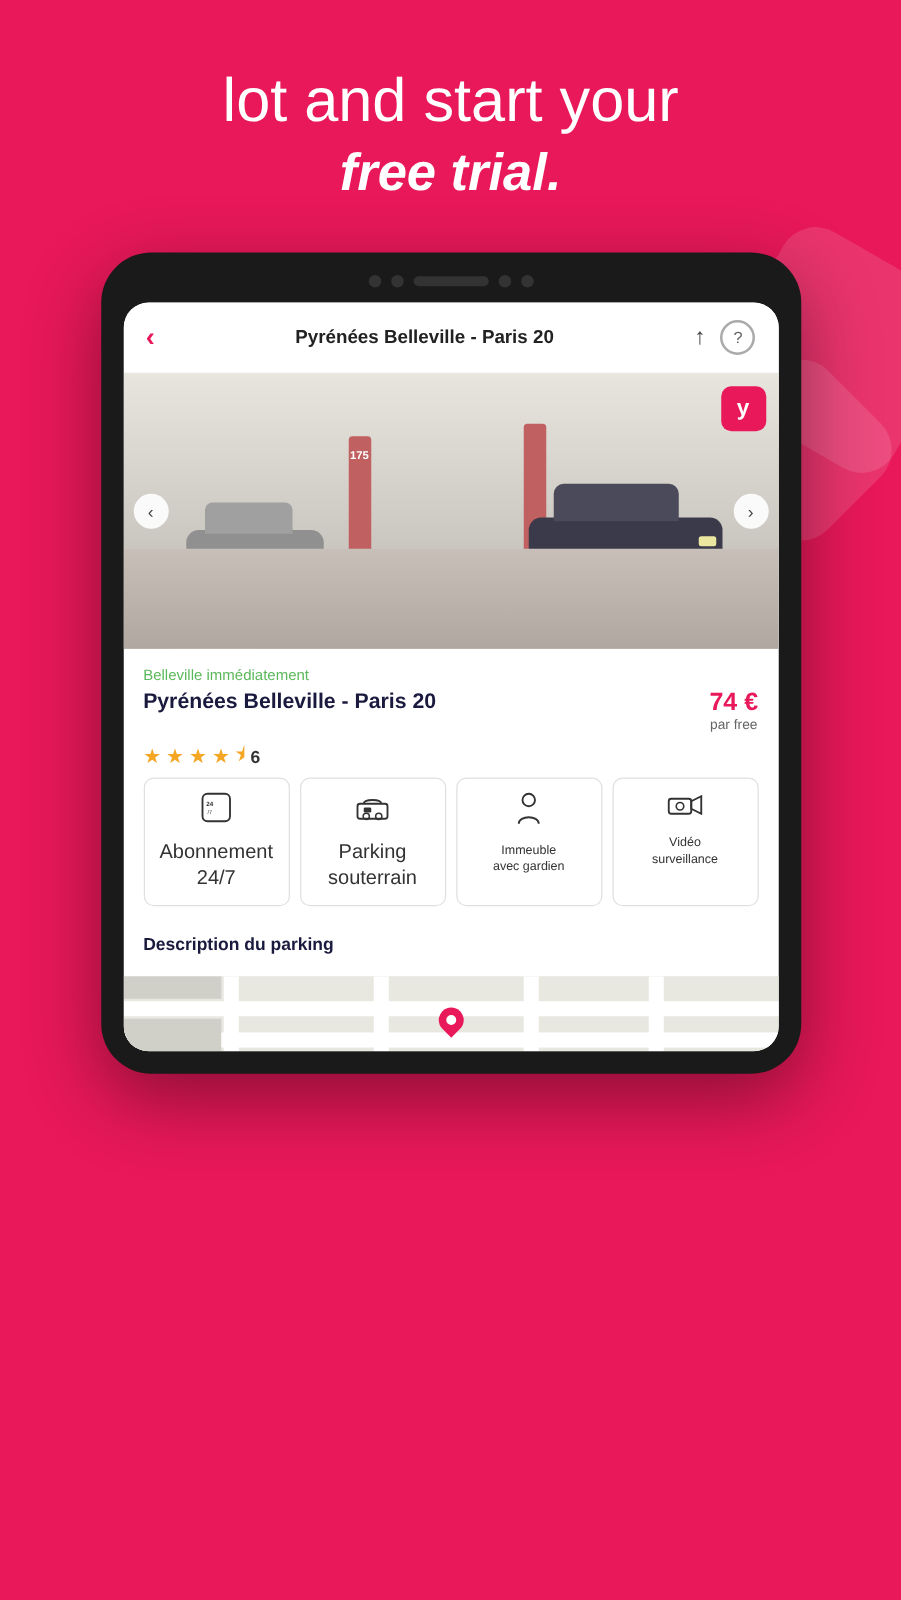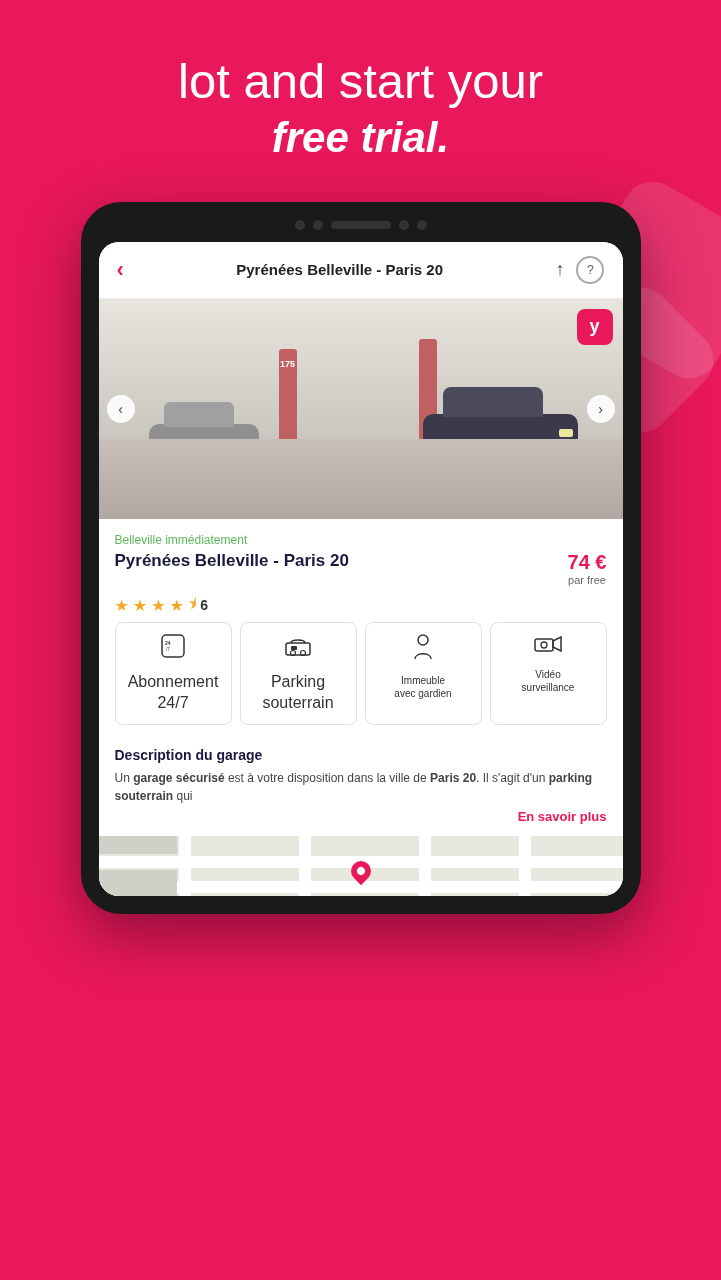--- a/index.html
+++ b/index.html
@@ -486,25 +486,21 @@
                 <polygon points="20,8 28,4 28,18 20,14" stroke="#333" stroke-width="1.5" fill="none"></polygon>
                 <circle cx="11" cy="12" r="3" stroke="#333" stroke-width="1.3" fill="none"></circle>
               </svg>
             </span>
             <span style="font-size:10px;text-align:center;line-height:1.3">Vidéo<br>surveillance</span>
           </div>
         </div>
       </div>
 
       <div class="desc-section">
-        <div class="desc-title">Description du garage</div>
-        <div class="desc-text">
-          Un <strong>garage sécurisé</strong> est à votre disposition dans la ville de <strong>Paris 20</strong>. Il s'agit d'un <strong>parking souterrain</strong> qui
-        </div>
-        <span class="read-more">En savoir plus</span>
+        <div class="desc-title">Description du parking</div>
       </div>
 
       <div class="map-section">
         <div class="map-grid">
           <div class="map-road-h" style="top:20px;"></div>
           <div class="map-road-h" style="top:45px;"></div>
           <div class="map-road-v" style="left:80px;"></div>
           <div class="map-road-v" style="left:200px;"></div>
           <div class="map-road-v" style="left:320px;"></div>
           <div class="map-road-v" style="left:420px;"></div>

